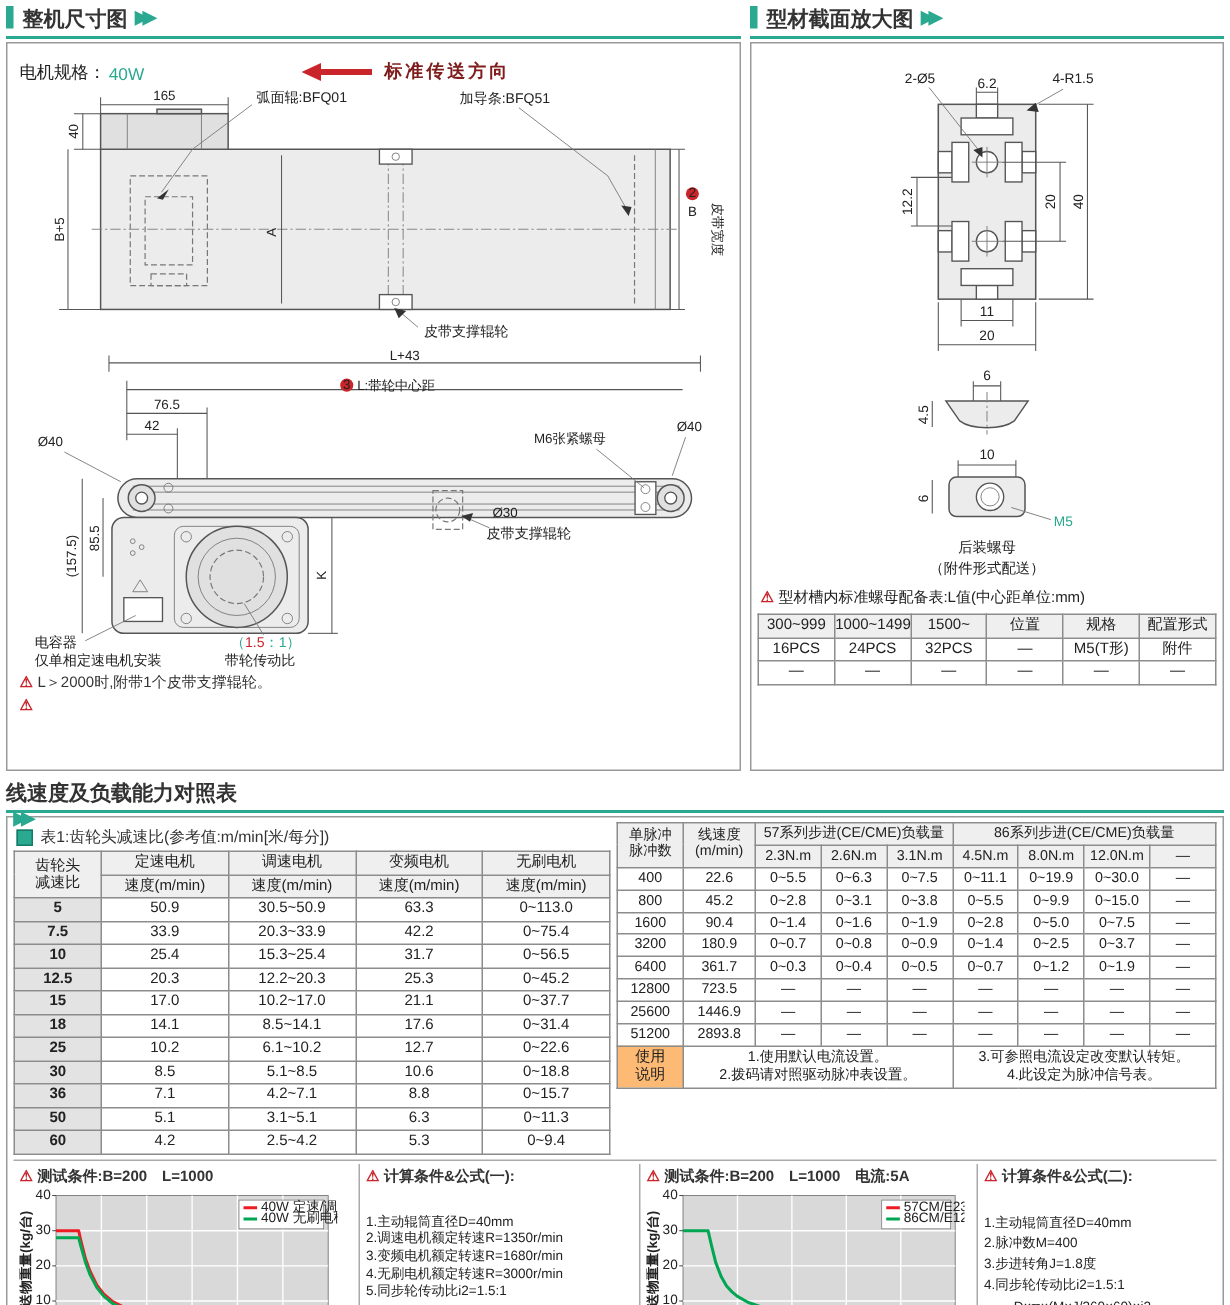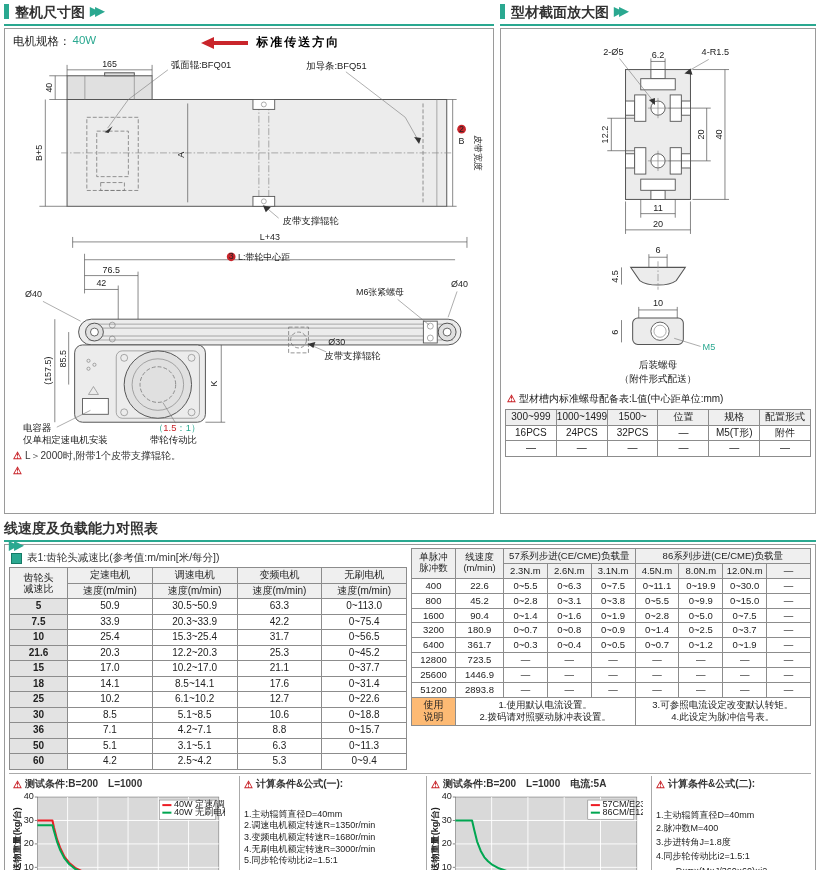--- a/index.html
+++ b/index.html
@@ -10,26 +10,26 @@
   .col-right{width:316px;flex:1;}
   
   .sec-h{display:flex;align-items:flex-start;height:20px;border-bottom:2px solid #2aa890;margin-bottom:2px;}
   .sec-bar{width:5px;height:15px;background:#2aa890;margin-right:6px;}
   .sec-title{font-weight:bold;font-size:14px;color:#333;}
   .sec-arrow{color:#2aa890;font-size:12px;margin-left:5px;letter-spacing:-4px;font-weight:bold;}
   .panel{border:1px solid #9a9a9a;background:#fff;}
   .panel1{height:480px;padding:2px 2px;}
   .panel2{height:480px;padding:2px 2px;text-align:center;}
   
-  .spec-row{display:flex;align-items:flex-start;height:22px;font-size:11.5px;padding:3px 6px 0 6px;}
+  .spec-row{display:flex;align-items:flex-end;height:22px;font-size:11.5px;padding:3px 6px 0 6px;}
   .spec-value{color:#2aa890;margin-left:2px;}
   .dir-arrow{display:flex;align-items:center;margin-left:105px;}
   .arr-head{width:0;height:0;border-top:6px solid transparent;border-bottom:6px solid transparent;border-right:13px solid #c9252b;}
   .arr-shaft{width:34px;height:4px;background:#c9252b;margin-right:8px;}
-  .dir-text{color:#000000;font-weight:bold;font-size:12px;letter-spacing:2px;}
+  .dir-text{color:#7f1d1d;font-weight:bold;font-size:12px;letter-spacing:2px;}
   
   .notes{padding:2px 6px;font-size:10px;color:#333;}
   .note-line{display:flex;align-items:flex-start;line-height:1.5;}
   .warn{color:#c9252b;font-weight:bold;font-size:10px;margin-right:3px;flex:none;}
   
   svg text{font-size:9px;fill:#222;font-family:inherit;}
   svg .lbl{font-size:9.5px;}
   svg .fill{fill:#ececec;stroke:#555;stroke-width:1;}
   svg .fill2{fill:#e0e0e0;stroke:#555;stroke-width:1;}
   svg .white{fill:#fff;stroke:#555;stroke-width:0.9;}
@@ -420,21 +420,21 @@
 
               <tr>
                 <td class="c1">10</td>
                 <td>25.4</td>
                 <td>15.3~25.4</td>
                 <td>31.7</td>
                 <td>0~56.5</td>
               </tr>
 
               <tr>
-                <td class="c1">21.6</td>
+                <td class="c1">12.5</td>
                 <td>20.3</td>
                 <td>12.2~20.3</td>
                 <td>25.3</td>
                 <td>0~45.2</td>
               </tr>
 
               <tr>
                 <td class="c1">15</td>
                 <td>17.0</td>
                 <td>10.2~17.0</td>

